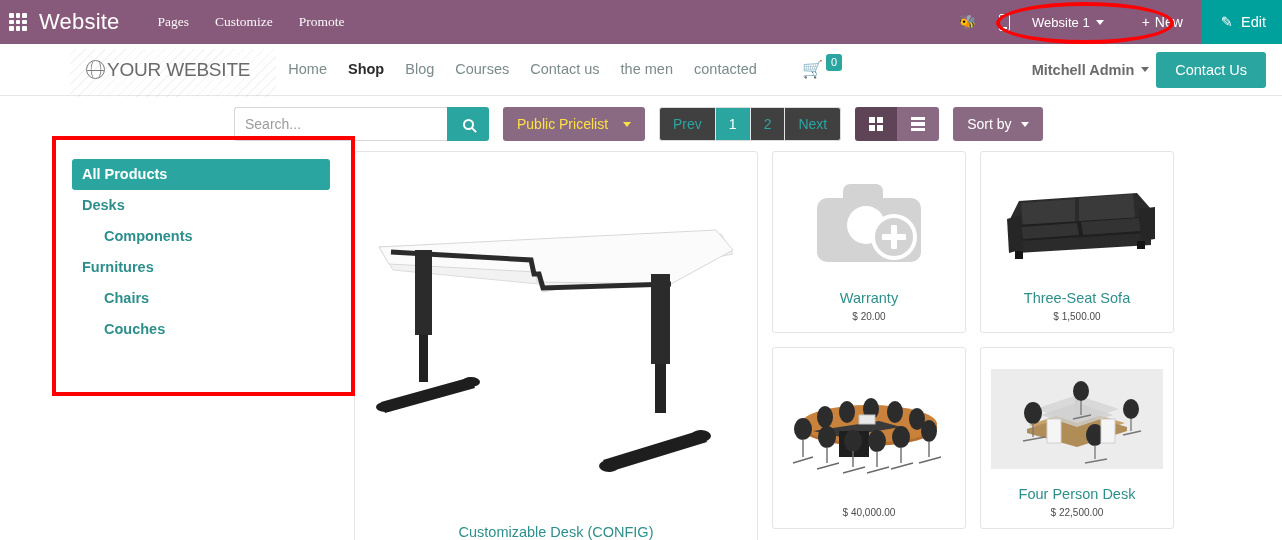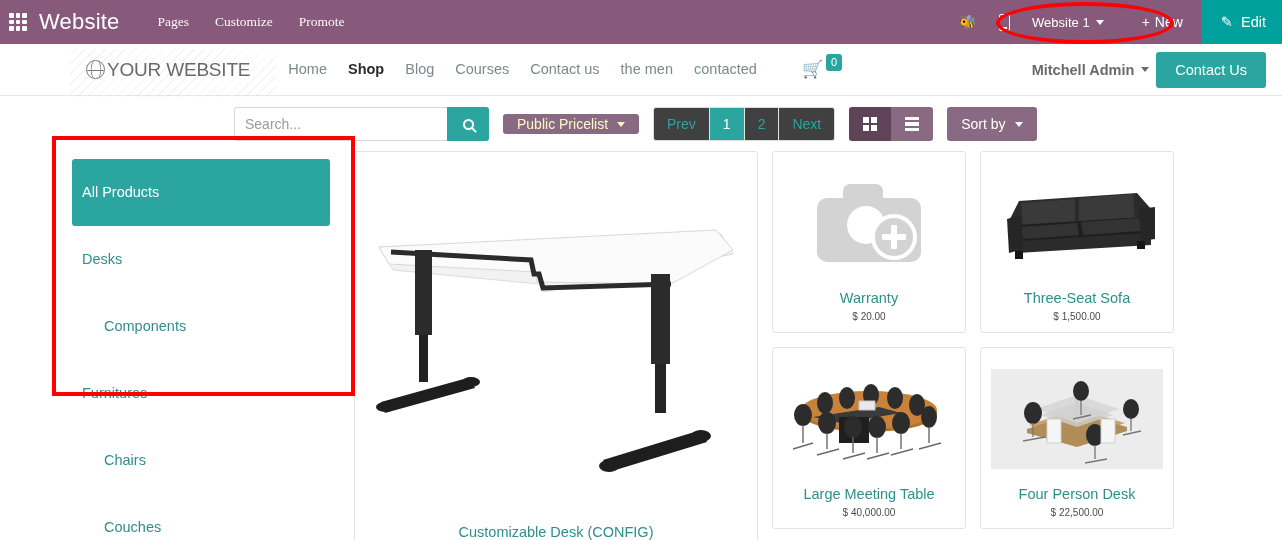--- a/index.html
+++ b/index.html
@@ -169,23 +169,23 @@
   .search-btn {
     width: 42px; height: 34px; background: #2AA5A0;
     border: none; border-radius: 0 3px 3px 0;
     color: #fff; font-size: 15px; cursor: pointer;
     display:flex; align-items:center; justify-content:center;
   }
   .mag { width:11px; height:11px; border:2px solid #fff; border-radius:50%; position:relative; }
   .mag::after { content:""; position:absolute; right:-5px; bottom:-3px; width:6px; height:2px;
                 background:#fff; transform: rotate(45deg); }
   .pricelist-btn {
-    background: #8A6A82; color:#fef9c3; font-size: 14px;
-    height: 20px; padding: 0 14px; border-radius: 3px;
-    display:flex; align-items:center; gap:9px; cursor:pointer;
+    background: #8A6A82; color:#fde047; font-size: 14px;
+    height: 34px; padding: 0 14px; border-radius: 3px;
+    display:flex; align-items:center; gap:15px; cursor:pointer;
   }
   .pager {
     display:flex; height: 34px; border: 1px solid #dcdcdc; border-radius: 3px;
     overflow: hidden; background:#404040;
   }
   .pager div {
     display:flex; align-items:center; justify-content:center;
     font-size: 14px; color: #2AA5A0; cursor:pointer;
     padding: 0 13px; border-right: 1px solid #e4e4e4;
   }
@@ -209,22 +209,22 @@
     padding: 0 14px; border-radius:3px; display:flex; align-items:center; gap:9px; cursor:pointer;
   }
 
   
   .shop-main { display:flex; padding: 0 0 0 64px; }
   .side-col { width: 290px; flex:none; padding-right: 16px; }
   .cat-panel {
     background:#fff; padding: 8px 8px 8px 8px;
   }
   .cat-item {
-    font-size: 14.5px; color: #2d8f8b; padding: 23px 10px;
-    border-radius: 3px; cursor: pointer; line-height: 1.45;
+    font-size: 14.5px; color: #2d8f8b; padding: 5px 10px;
+    border-radius: 3px; cursor: pointer; line-height: 1.45; font-weight: bold;
   }
   .cat-item.active { background:#2AA5A0; color:#fff; }
   .cat-item.indent { margin-left: 22px; }
 
   .prod-col { flex: 1; display:flex; gap: 14px; padding-right: 84px; }
   .col-left { width: 404px; flex:none; }
   .col-right { flex:1; display:flex; flex-wrap: wrap; gap: 14px; align-content: flex-start;}
   .card {
     border: 1px solid #e4e4e4; border-radius: 3px; background:#fff;
     display:flex; flex-direction:column; align-items:center;
@@ -495,21 +495,20 @@
                 <line x1="94" y1="68" x2="94" y2="84"></line>
                   <line x1="84" y1="90" x2="106" y2="84"></line>
                 <line x1="118" y1="64" x2="118" y2="80"></line>
                   <line x1="108" y1="86" x2="130" y2="80"></line>
                 <line x1="146" y1="58" x2="146" y2="74"></line>
                   <line x1="136" y1="80" x2="158" y2="74"></line>
               </g>
               <rect x="76" y="32" width="16" height="9" fill="#e9e9e9" stroke="#c4c4c4"></rect>
             </svg>
           </div>
-          <div class="card-title">Large Meeting Table</div>
           <div class="card-price">$ 40,000.00</div>
         </div>
 
         <div class="card small">
           <div class="card-img">
             <svg width="172" height="100" viewBox="0 0 172 100">
               <rect x="0" y="0" width="172" height="100" fill="#ececec"></rect>
               <path d="M38,56 L86,40 L134,54 L86,70 Z" fill="#c9a26a"></path>
               <path d="M60,36 L86,28 L112,36 L86,46 Z" fill="#c9a26a"></path>
               <path d="M36,60 L86,44 L136,58 L136,62 L86,78 L36,64 Z" fill="#b08c56"></path>

